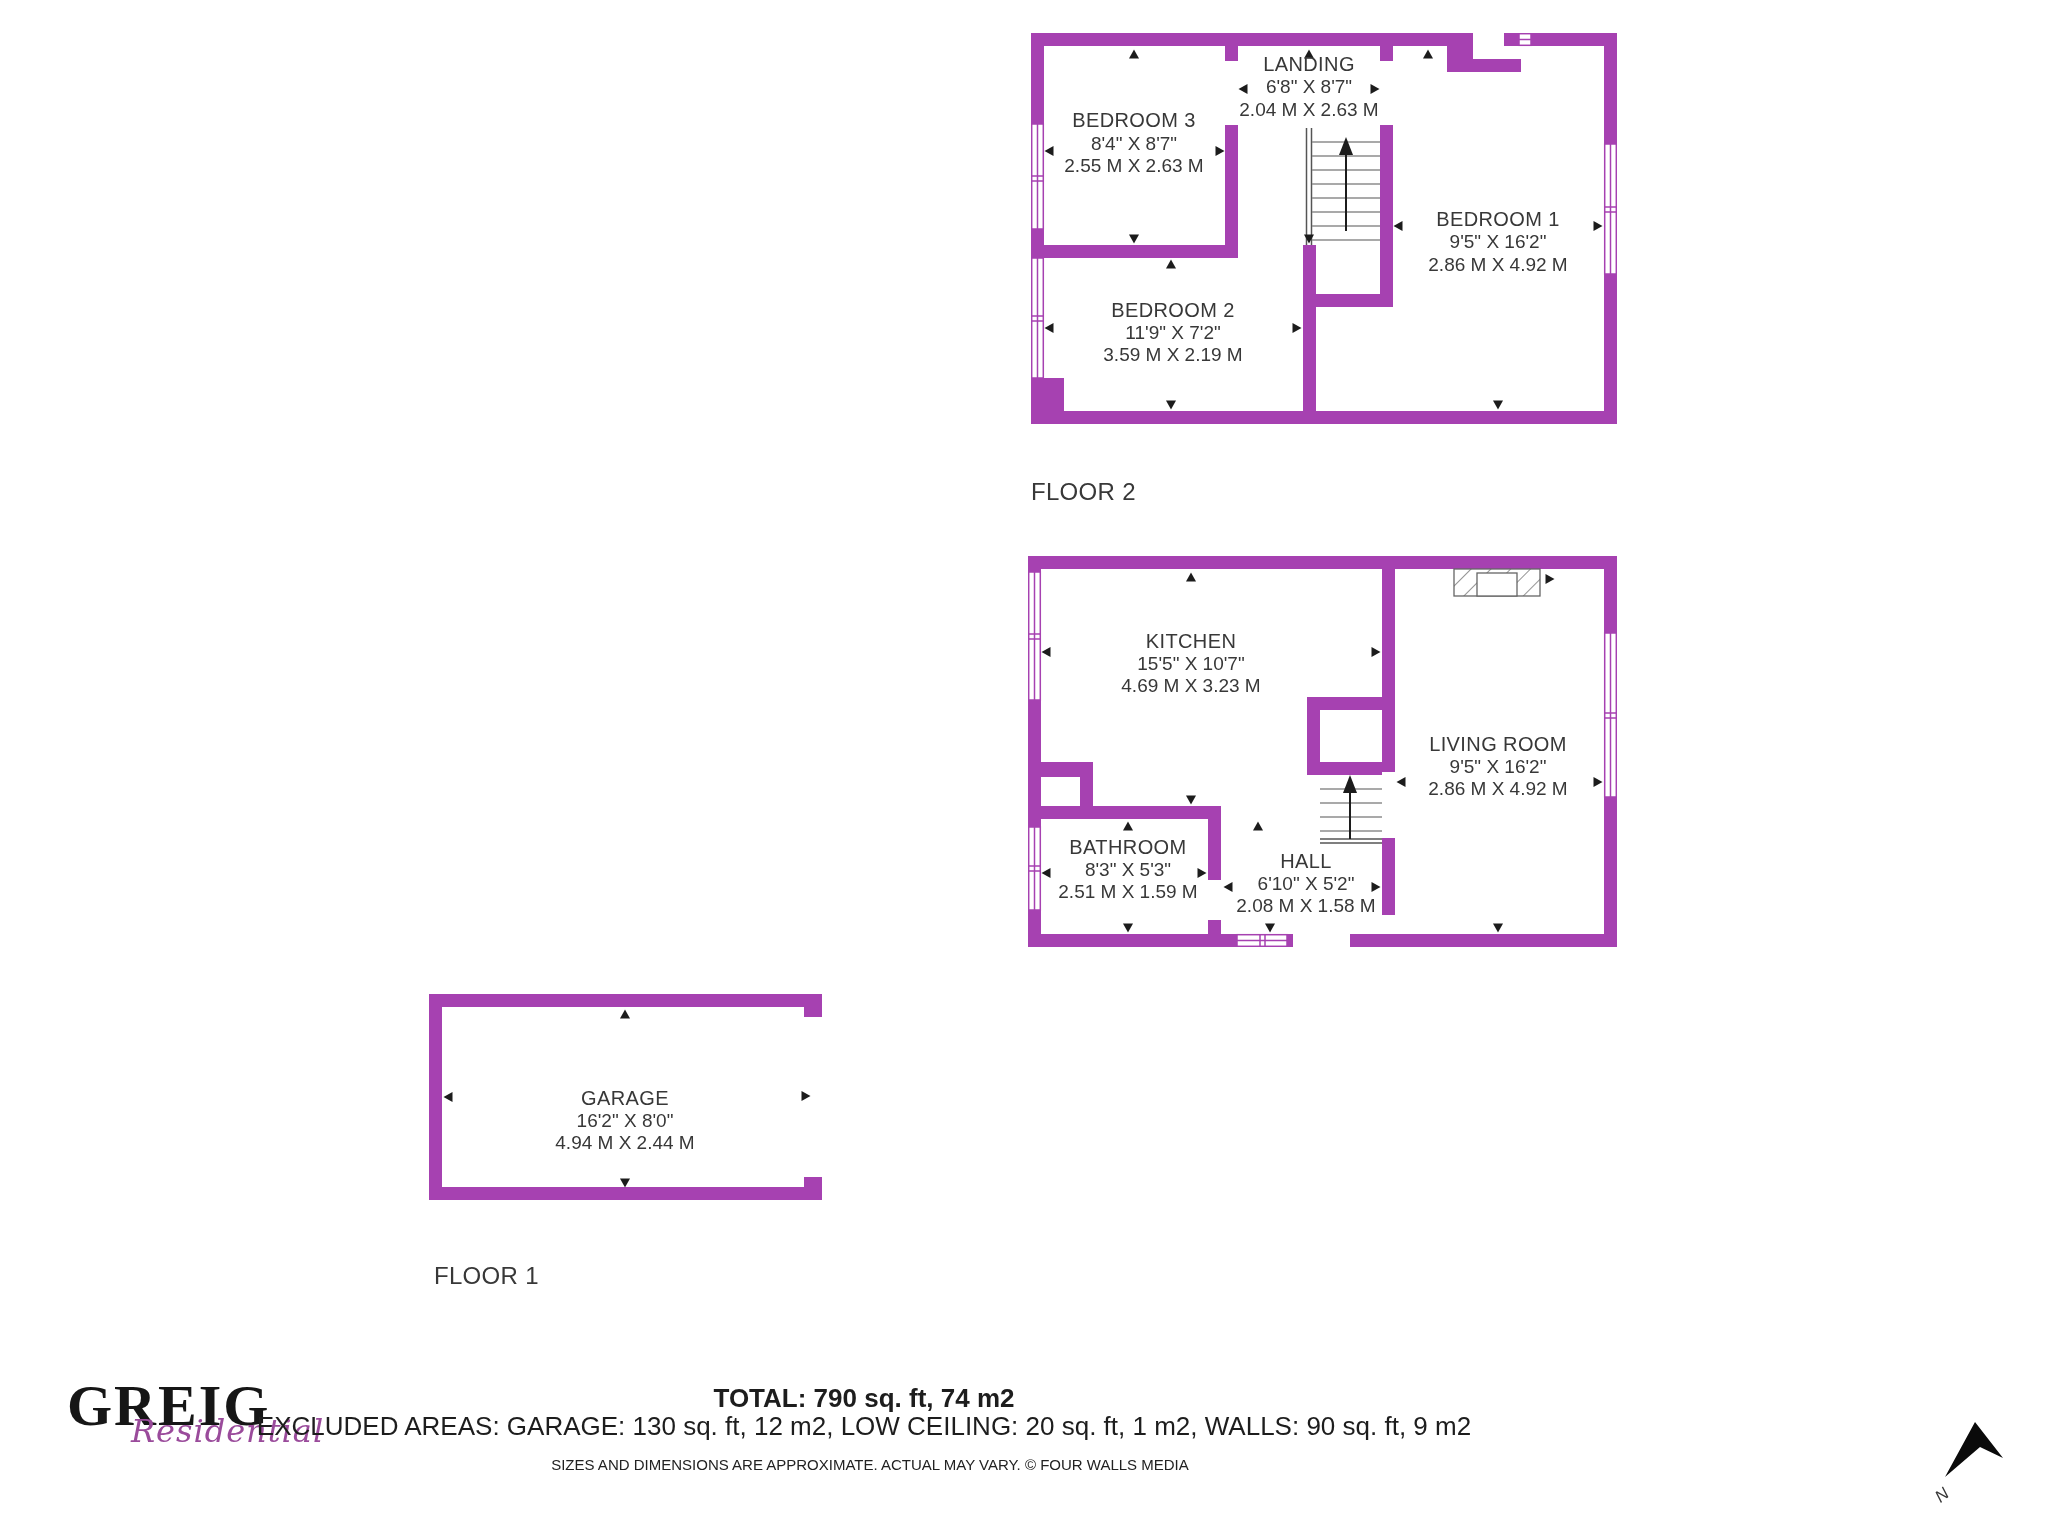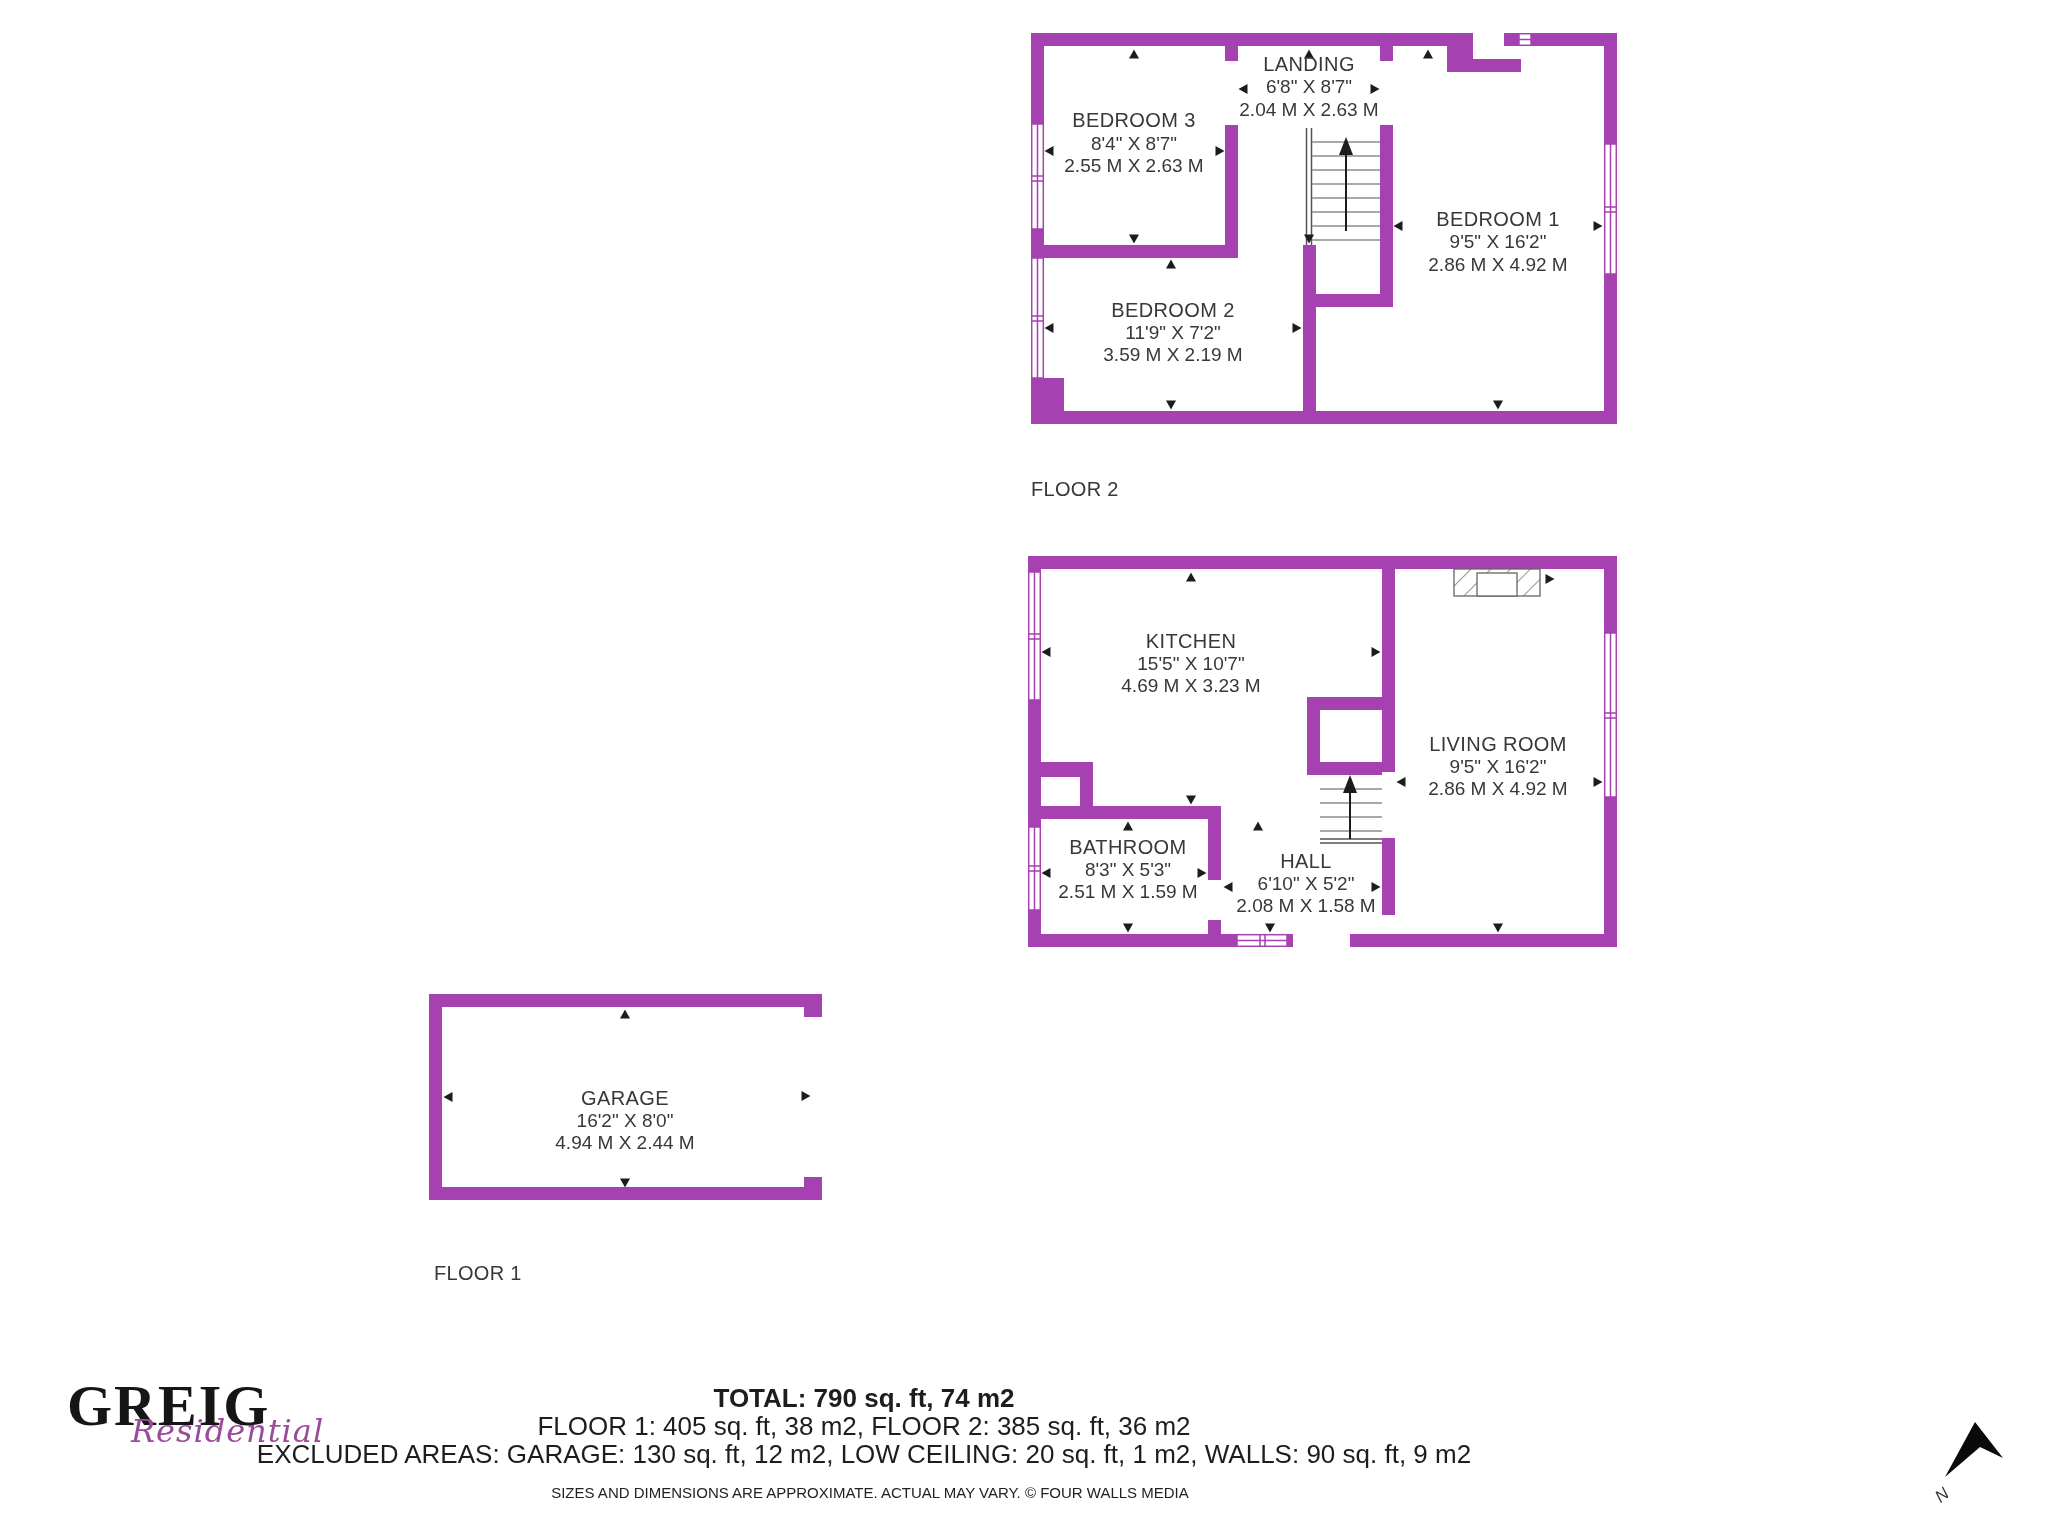--- a/index.html
+++ b/index.html
@@ -1,19 +1,19 @@
 <!DOCTYPE html>
 <html><head>
 <meta charset="utf-8">
 <style>
   html,body{margin:0;padding:0;}
   body{width:2048px;height:1536px;position:relative;background:#ffffff;
        font-family:"Liberation Sans",sans-serif;overflow:hidden;}
   .abs{position:absolute;}
-  .floor-label{font-size:20px;color:#383838;letter-spacing:.3px;}
+  .floor-label{font-size:24px;color:#383838;letter-spacing:.3px;}
   svg text{font-family:"Liberation Sans",sans-serif;fill:#383838;}
   .room-name{font-size:20px;letter-spacing:.4px;}
   .room-dim{font-size:19px;}
   .summary{left:0;top:1384px;width:1728px;text-align:center;color:#1d1d1d;}
   .summary .l1{font-size:26px;font-weight:bold;line-height:28px;}
   .summary .l2,.summary .l3{font-size:26px;line-height:28px;}
   .summary .l4{font-size:15px;margin-top:16px;color:#222;padding-left:12px;}
   .logo-primary{left:57px;top:1372px;font-family:"Liberation Serif",serif;
       font-weight:bold;font-size:58px;letter-spacing:2px;color:#161616;margin-left:10px;}
   .logo-secondary{left:131px;top:1412px;font-family:"DejaVu Serif",serif;
@@ -266,21 +266,20 @@
 
 <div class="abs floor-label" style="left:434px;top:1262px;">FLOOR 1</div>
 
 <div>
   <div class="abs logo-primary">GREIG</div>
   <div class="abs logo-secondary">Residential</div>
 </div>
 
 <div class="abs summary">
   <div class="l1">TOTAL: 790 sq. ft, 74 m2</div>
-  <div class="l2">FLOOR 1: 405 sq. ft, 38 m2, FLOOR 2: 385 sq. ft, 36 m2</div>
   <div class="l3">EXCLUDED AREAS: GARAGE: 130 sq. ft, 12 m2, LOW CEILING: 20 sq. ft, 1 m2, WALLS: 90 sq. ft, 9 m2</div>
   <div class="l4">SIZES AND DIMENSIONS ARE APPROXIMATE. ACTUAL MAY VARY. © FOUR WALLS MEDIA</div>
 </div>
 
 <svg class="abs" style="left:1928px;top:1412px;" width="110" height="120" viewBox="0 0 110 120">
   <polygon points="47,10 75,46 52,35 17,65" fill="#0a0a0a"></polygon>
   <text x="6" y="88" font-size="17" font-style="italic" font-family="DejaVu Serif, serif" fill="#0a0a0a" transform="rotate(-38 14 80)">N</text>
 </svg>
 
 </body></html>

